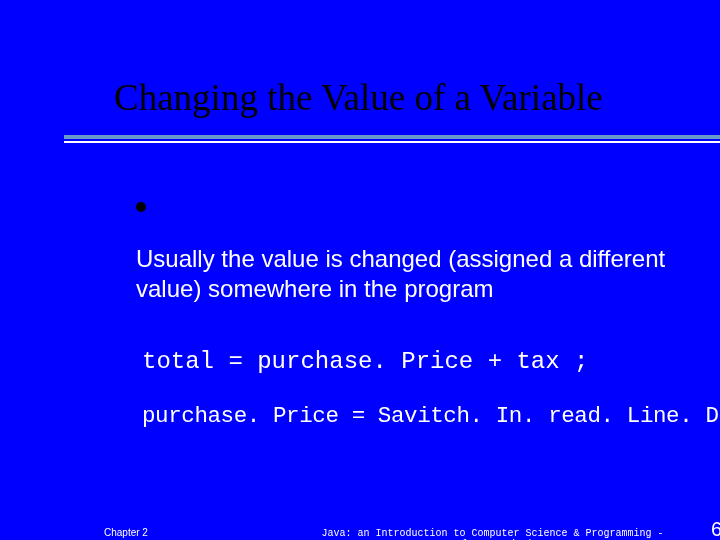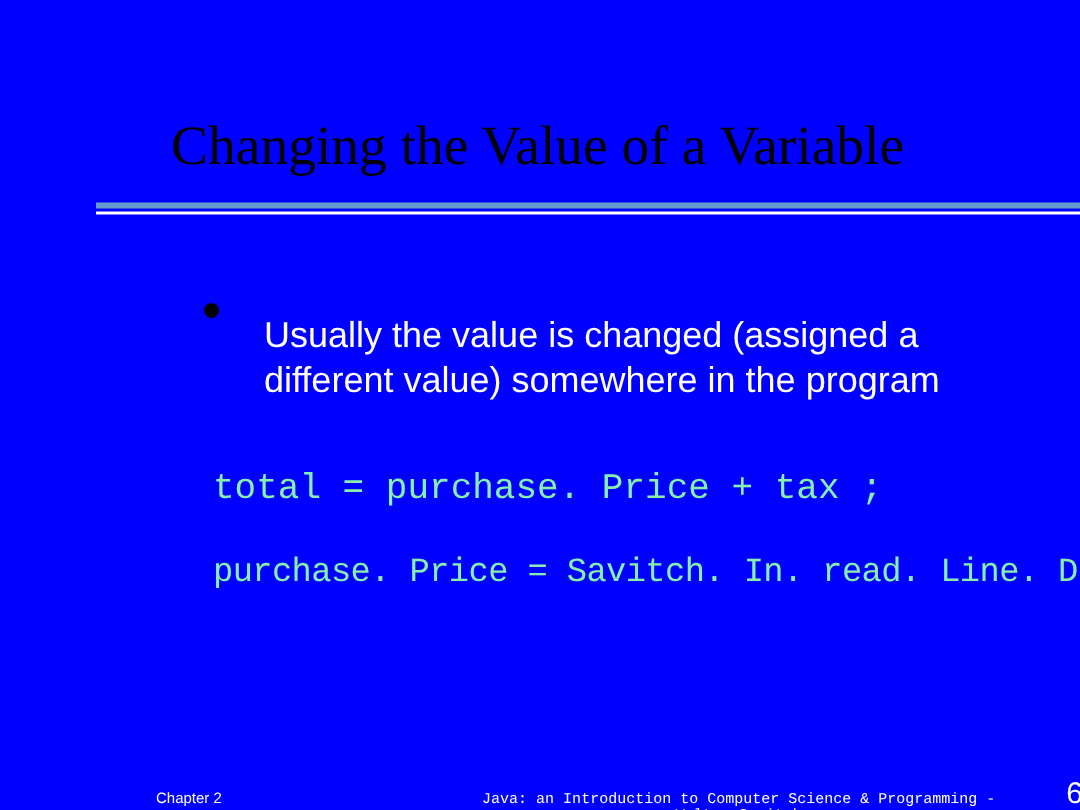--- a/index.html
+++ b/index.html
@@ -37,38 +37,39 @@
     background: #ffffff;
   }
   .body {
     padding: 22px 40px 0 40px;
     color: #ffffff;
   }
   .bullet-item {
     display: flex;
     align-items: flex-start;
     margin-bottom: 28px;
+    flex-direction: column;
   }
   .bullet-dot {
     width: 10px;
     height: 10px;
     background: #000000;
     border-radius: 50%;
     margin-top: 9px;
     margin-right: 14px;
     flex-shrink: 0;
   }
   .bullet-text {
     font-size: 24px;
     line-height: 1.25;
   }
   .code-line {
     font-family: 'Courier New', Courier, monospace;
     font-size: 24px;
-    color: #86efac;
+    color: #ffffff;
     margin: 0 0 28px 38px;
     white-space: nowrap;
   }
   .code-line.small {
     font-size: 22.5px;
     letter-spacing: -0.4px;
     margin-bottom: 0;
   }
   .footer {
     position: absolute;

